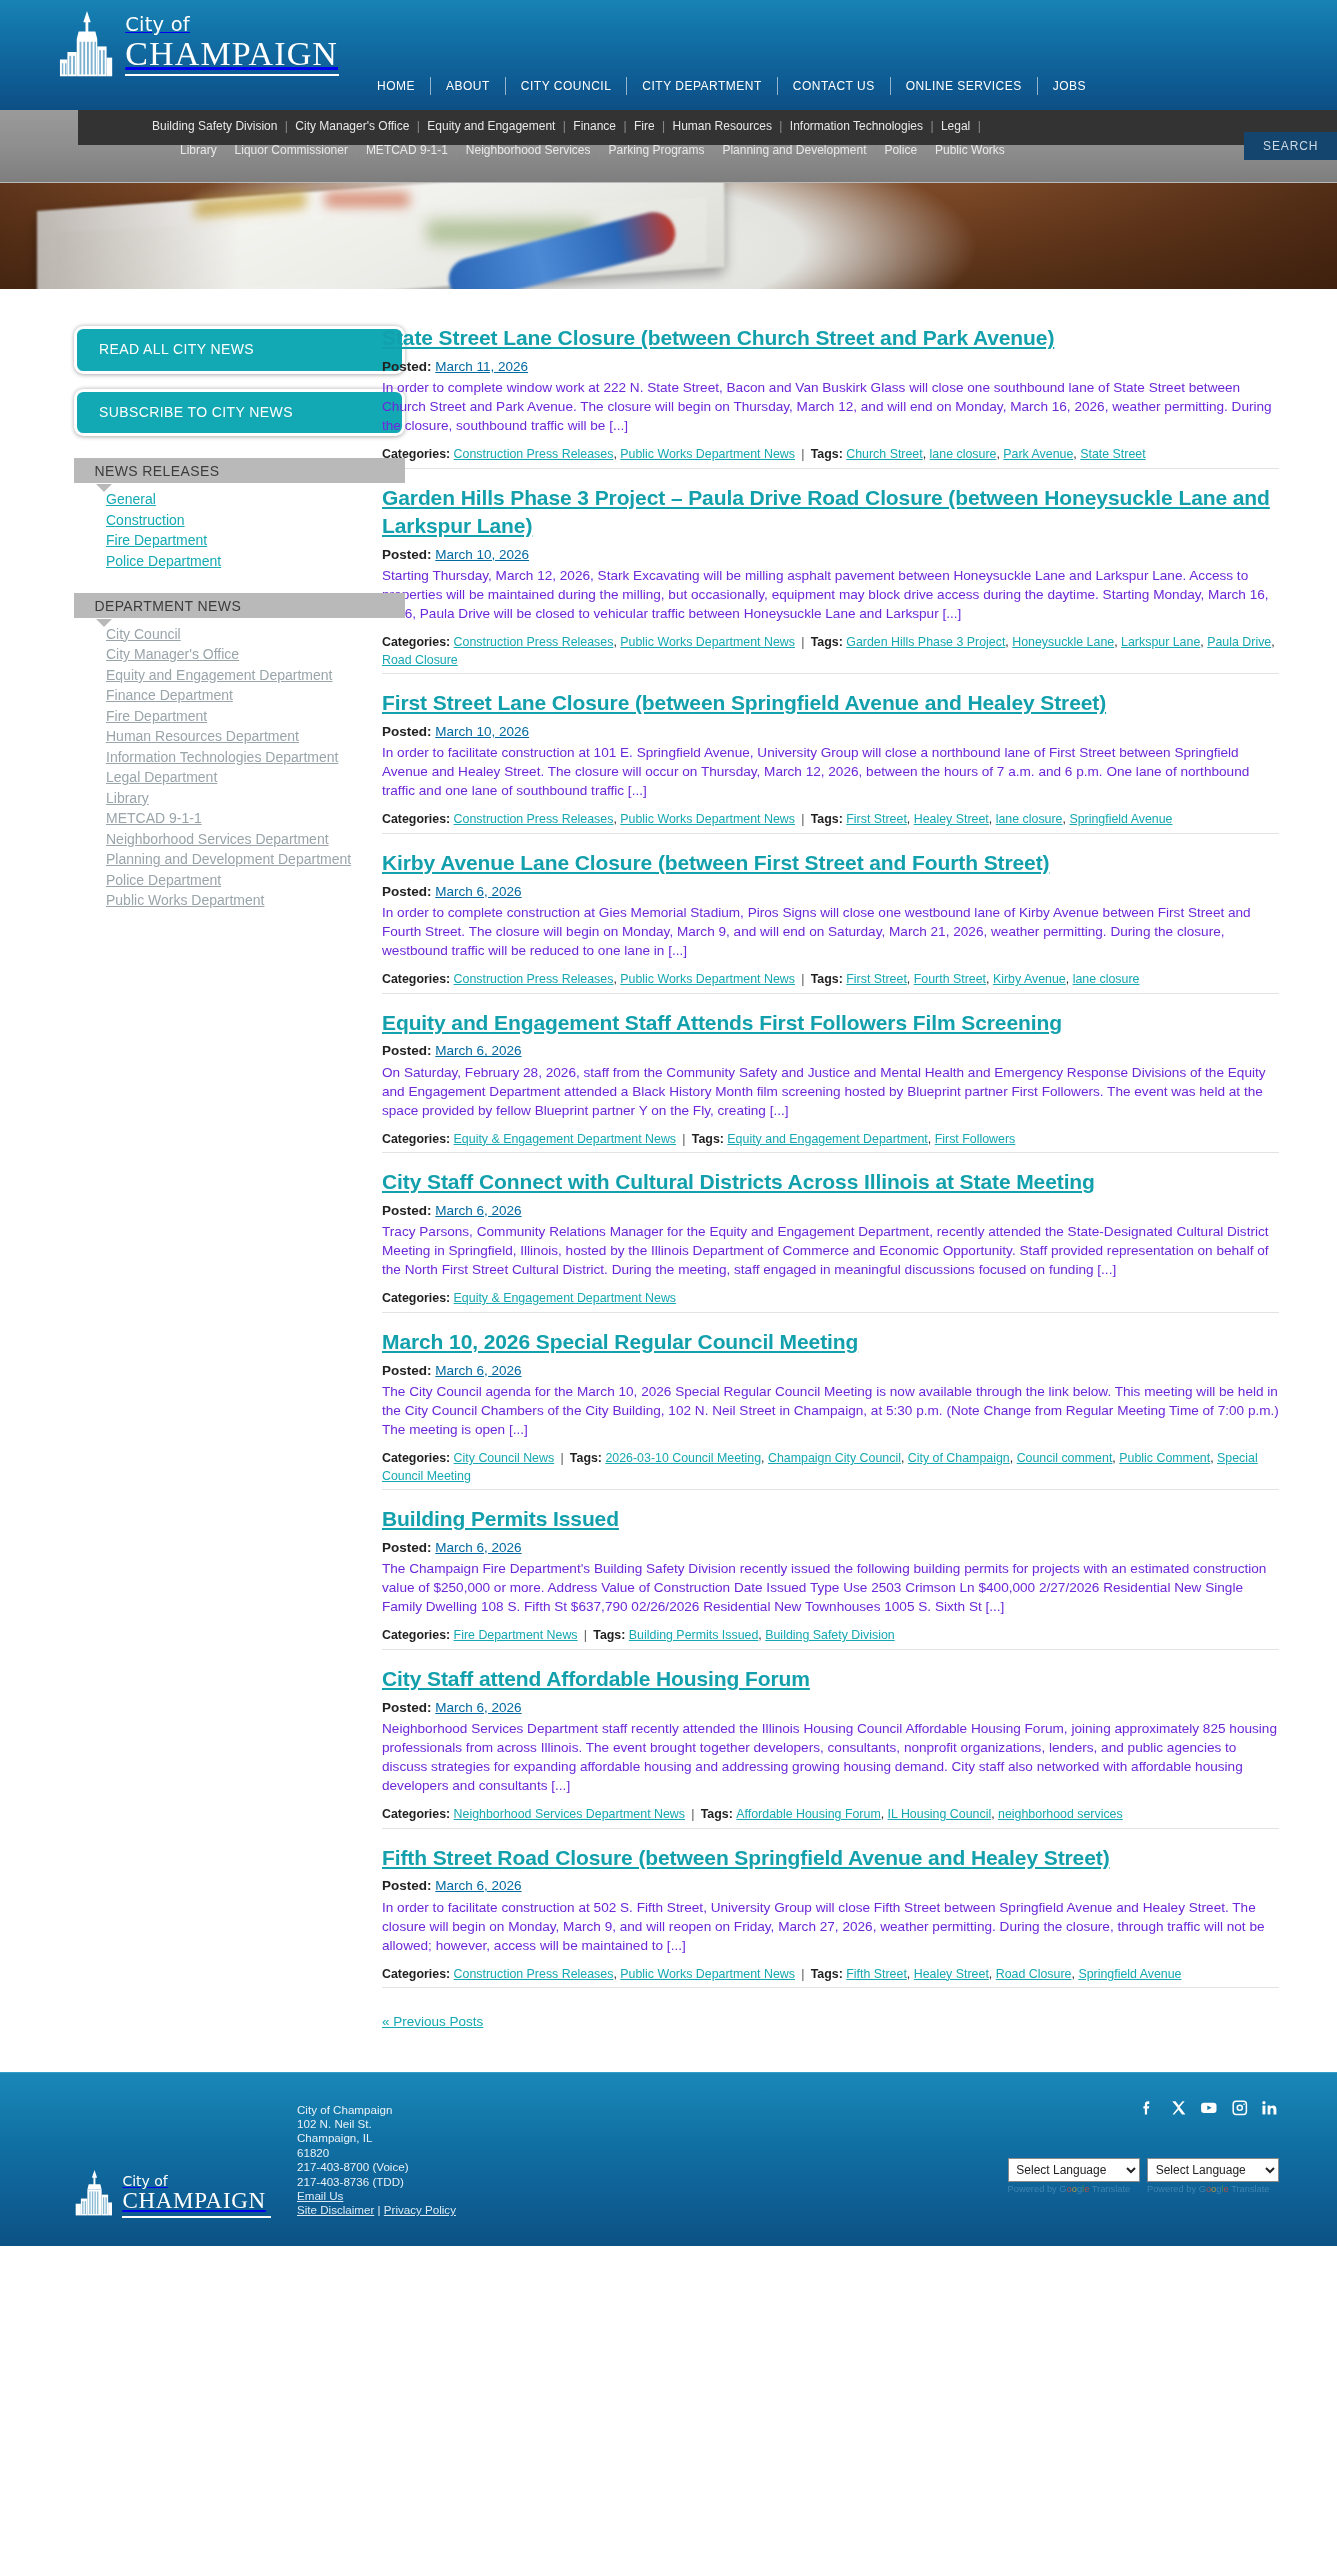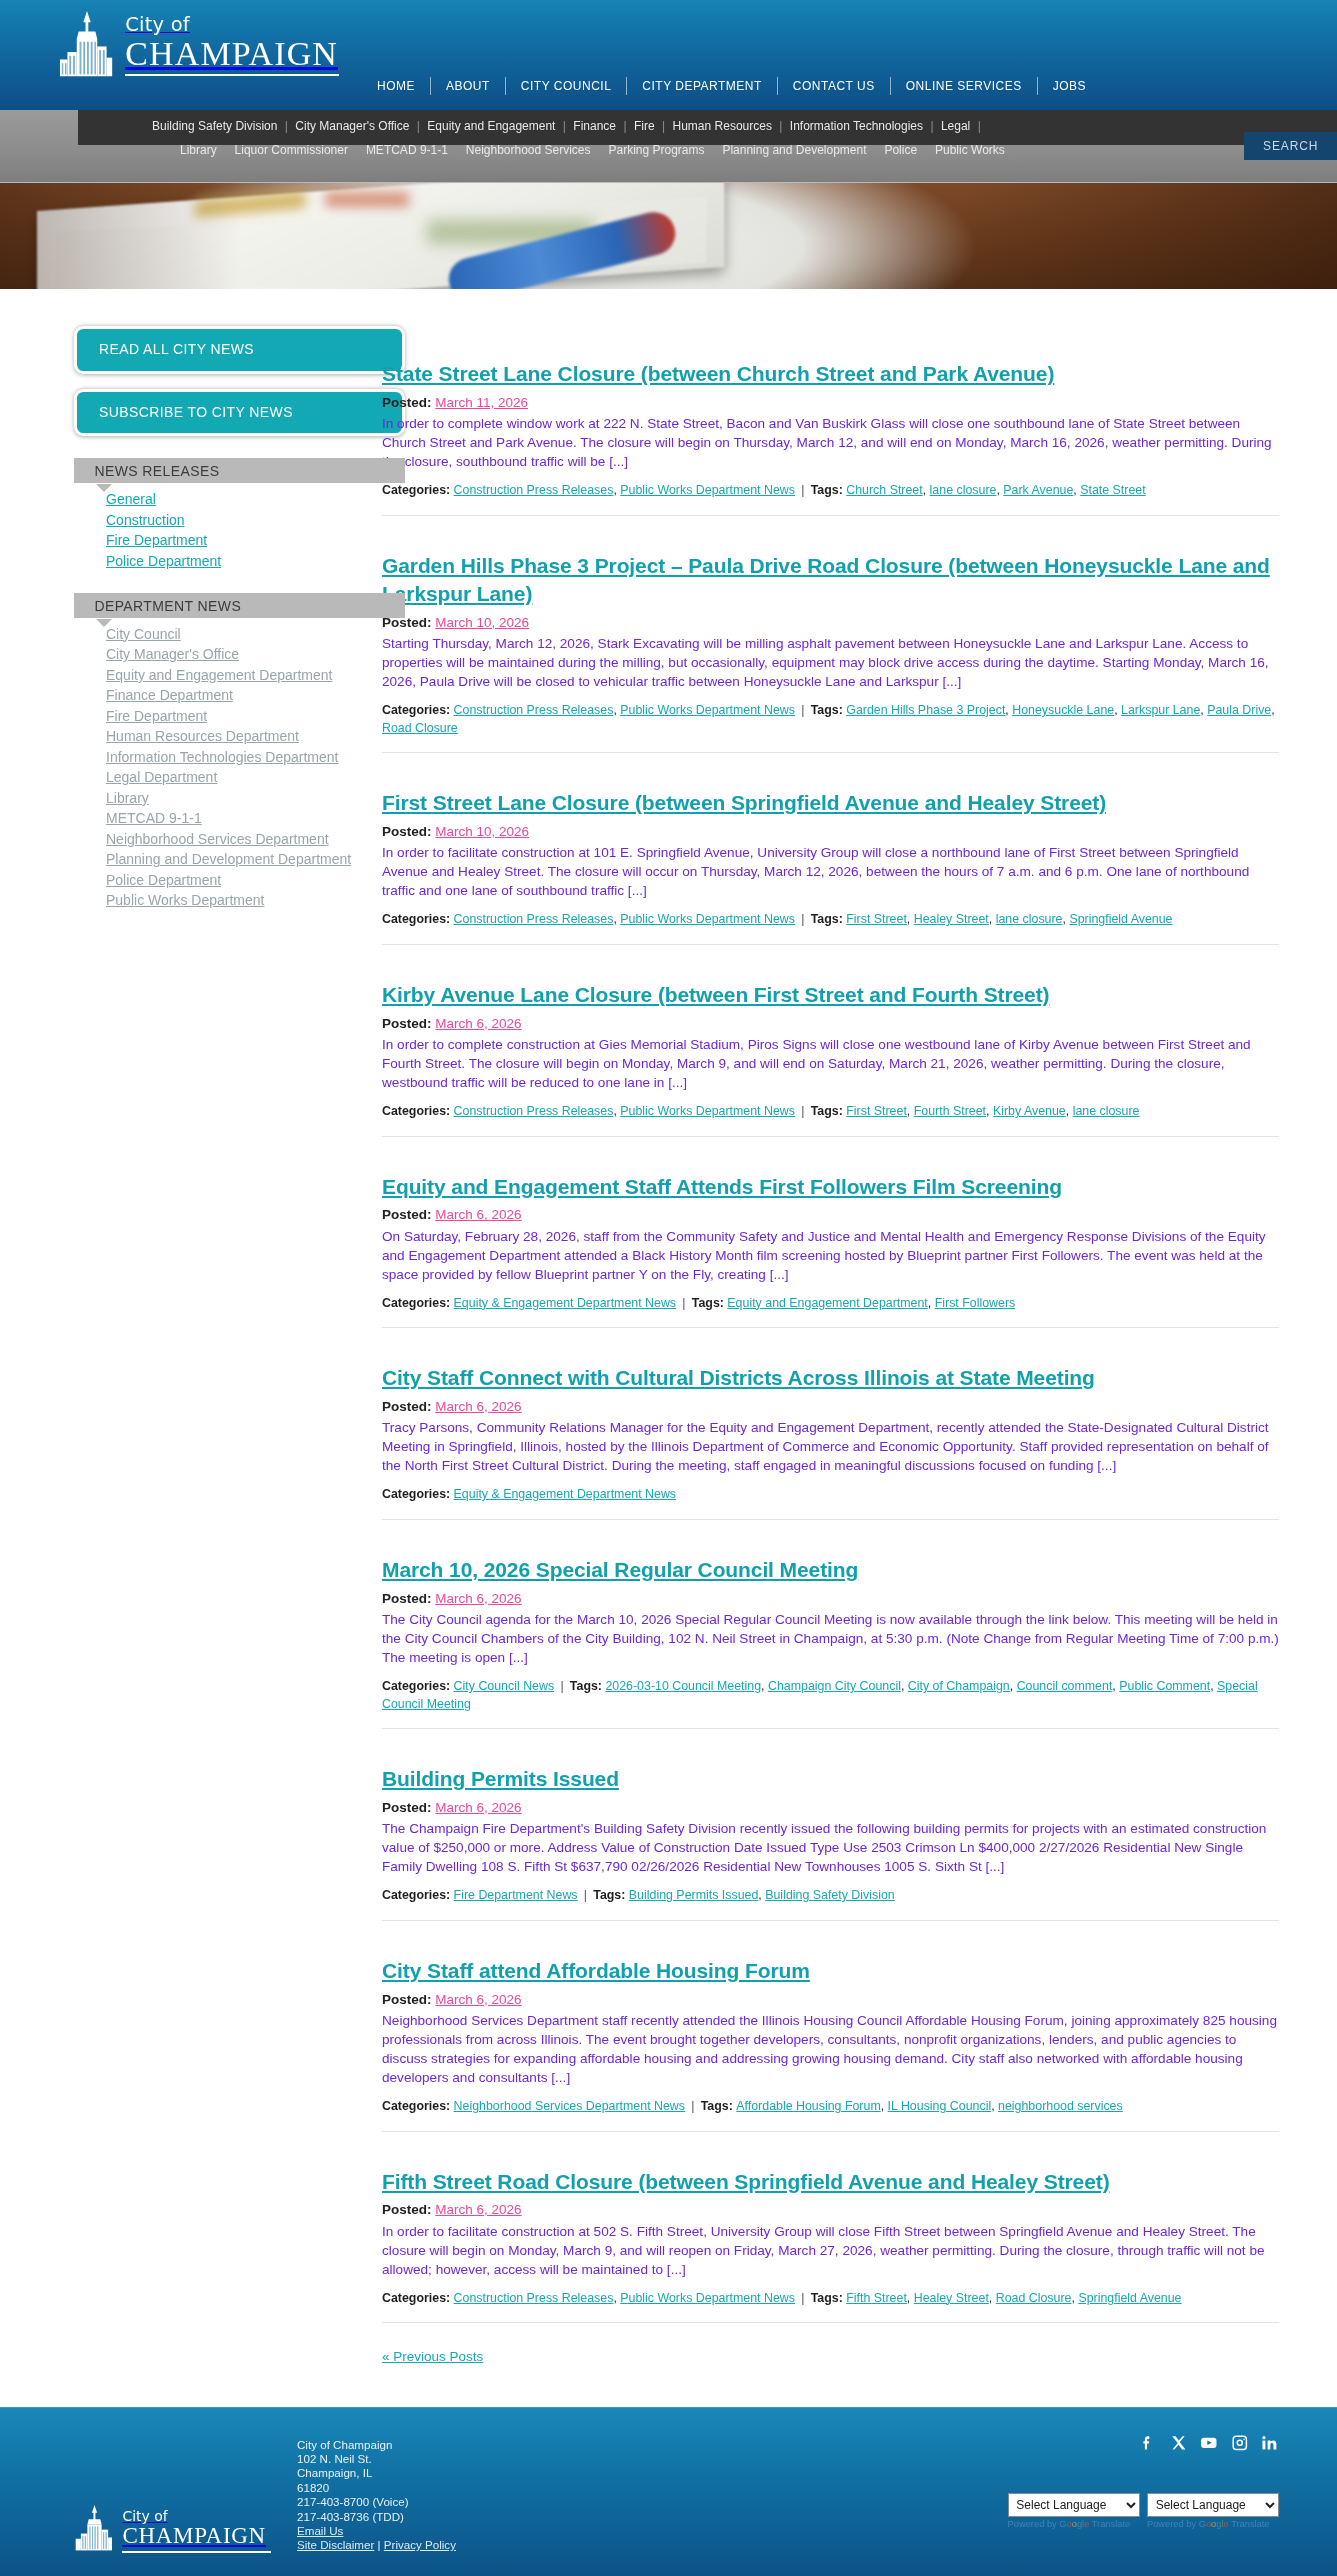--- a/index.html
+++ b/index.html
@@ -165,31 +165,31 @@
     border-top:8.4px solid #b9b9b9;
   }
   .sb-list { margin:5.6px 0 0 0; padding:0; list-style:none; }
   .sb-list li { line-height:19.5px; }
   .sb-list a {
     color:#14aab4; font-size:14px; text-decoration:underline;margin-left:32px;
   }
   .sb-list.grey a { color:#9aa5aa; }
 
   
-  .post { padding:0 0 15px 0; border-bottom:0.9px solid #e3e3e3; margin-bottom:15px;margin-top:36px; }
+  .post { padding:0 0 4px 0; border-bottom:0.9px solid #e3e3e3; margin-bottom:15px; }
   .post:last-of-type { border-bottom:0.9px solid #e3e3e3; }
   .post-title {
     display:inline-block;
     color:#12a0ad; font-size:21px; font-weight:bold; line-height:28px;
     text-decoration:underline; margin:0 0 5.6px 0;
     letter-spacing:-0.1px;
   }
   .post-meta { font-size:13.5px; line-height:18.6px; margin-bottom:1.9px; color:#2b2b2b; }
   .post-meta b { color:#222; }
-  .post-meta a { color:#ec4899; text-decoration:underline; }
+  .post-meta a { color:#0369a1; text-decoration:underline; }
   .post-excerpt {
     font-size:13.6px; line-height:19px; color:#6d28d9;
     margin:0 0 11px 0;
   }
   .post-terms { font-size:12.4px; line-height:17.6px; color:#2b2b2b; }
   .post-terms b { color:#1f1f1f; }
   .post-terms a { color:#16a8b2; text-decoration:underline; }
   .term-sep { color:#555; padding:0 2.8px; }
 
   .pagination { padding:11px 0 5.6px 0; font-size:13.5px; }

